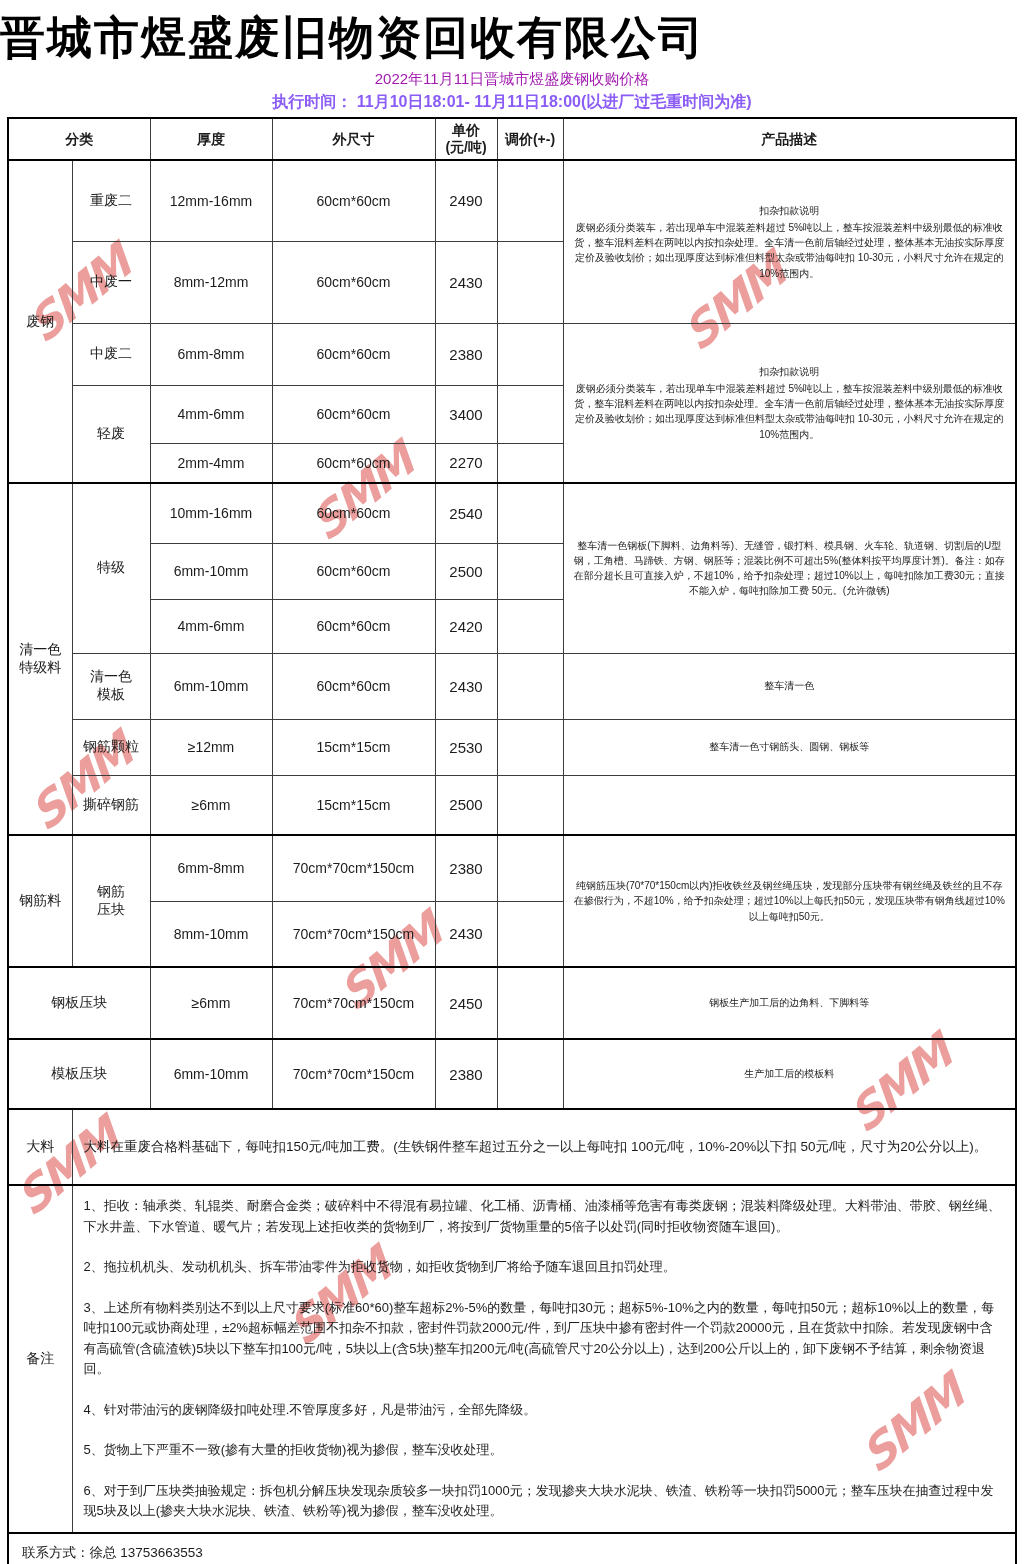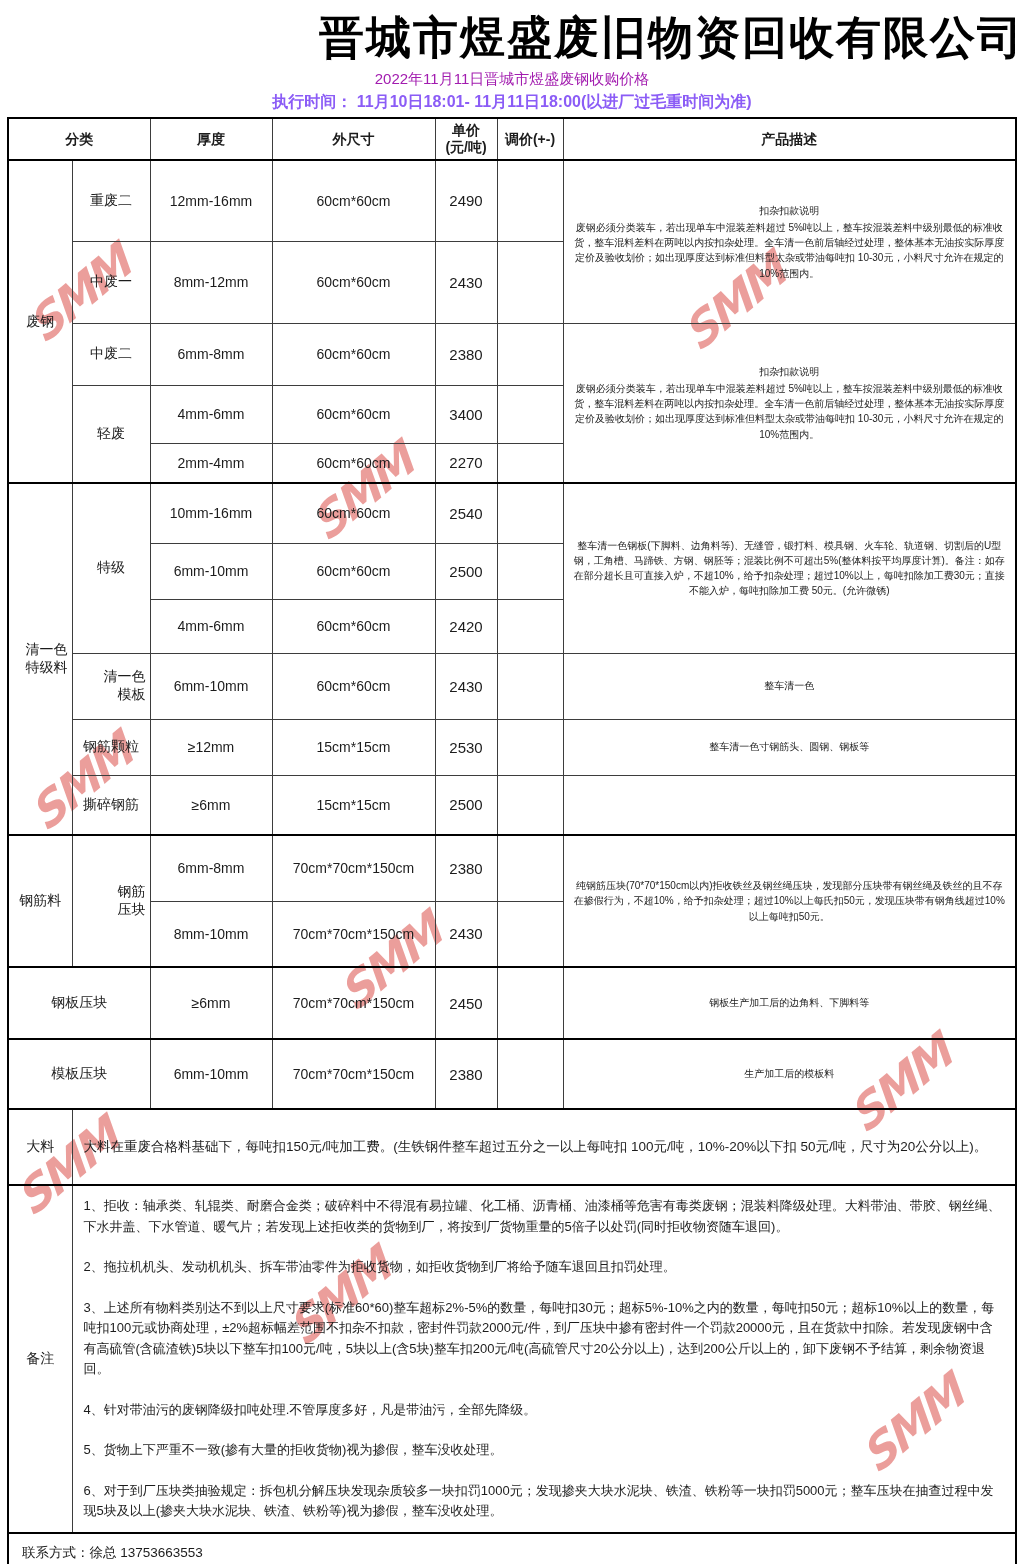--- a/index.html
+++ b/index.html
@@ -1,41 +1,41 @@
 <!DOCTYPE html>
 <html><head>
 <meta charset="utf-8">
 <style>
   html,body{margin:0;padding:0;}
   body{
     width:1024px;height:1564px;overflow:hidden;background:#ffffff;
     font-family:"Liberation Sans","DejaVu Sans",sans-serif;color:#1c1c1c;position:relative;
   }
   .doc-title{
-    text-align:right;font-size:45px;font-weight:bold;letter-spacing:2px;
+    text-align:left;font-size:45px;font-weight:bold;letter-spacing:2px;
     margin-top:13px;line-height:50px;color:#000;
   }
   .subtitle{text-align:center;font-size:15px;margin-top:7px;line-height:18px;color:#a21caf;}
   .exec-time{text-align:center;font-size:16px;font-weight:bold;margin-top:4px;line-height:20px;color:#8b5cf6;}
 
   table.price-table{
     width:1008px;margin:5px auto 0;border-collapse:collapse;table-layout:fixed;
     position:relative;z-index:1;background:transparent;border:2px solid #000;
   }
   th,td{
     border:1px solid #3d3d3d;padding:2px 4px;text-align:center;vertical-align:middle;
     font-size:14px;word-break:break-all;
   }
   thead th{font-weight:bold;font-size:14px;line-height:17px;}
   tr.sec>td{border-top:2px solid #000;}
   td.grp{font-size:14px;}
   td.price{font-size:15px;}
   td.desc{font-size:10px;line-height:1.52;padding:4px 9px;}
   .desc-title{margin-bottom:2px;}
-  td.pre{white-space:pre-line;text-align:right;}
+  td.pre{white-space:pre-line;}
   td.freetext{text-align:left;font-size:13.5px;line-height:1.62;padding:5px 11px;}
   td.notes-cell{text-align:left;padding:10px 11px;border-radius:8px;}
   .notes-cell p{margin:0 0 20px;text-align:left;font-size:13px;line-height:1.58;}
   .notes-cell p:last-child{margin-bottom:0;}
   td.contact-cell{text-align:left;font-size:13.5px;padding:4px 4px 4px 13px;height:30px;}
 
   .wm{
     position:absolute;z-index:0;font-weight:900;font-style:italic;font-size:46px;
     letter-spacing:-3px;line-height:1;font-family:"DejaVu Sans","Liberation Sans",sans-serif;
     transform:translate(-50%,-50%) rotate(-40deg) skewX(-10deg);

